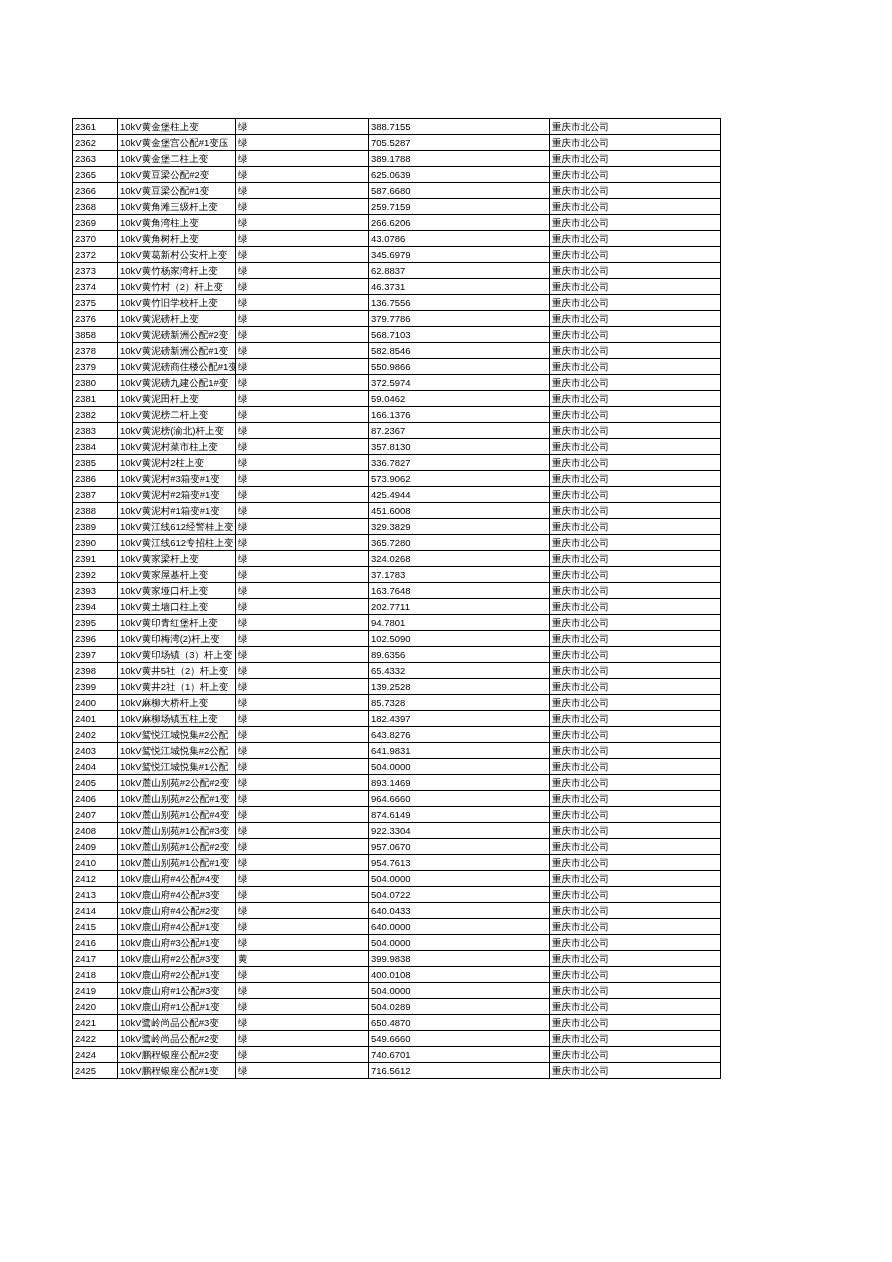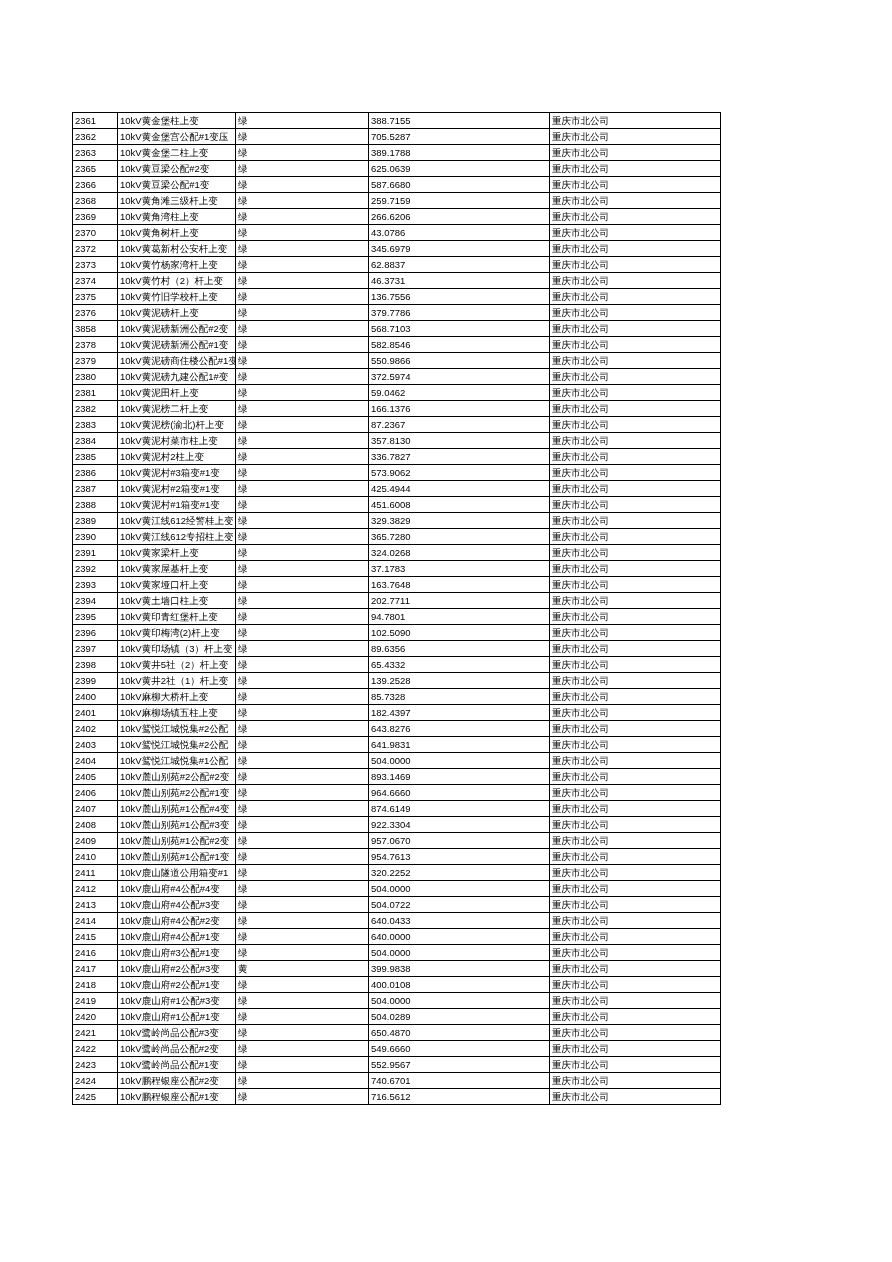--- a/index.html
+++ b/index.html
@@ -15,21 +15,21 @@
   }
   .page {
     position: relative;
     width: 892px;
     height: 1262px;
     box-sizing: border-box;
   }
   .sheet {
     position: absolute;
     left: 72px;
-    top: 112px;
+    top: 118px;
     width: 648px;
   }
   table.data {
     border-collapse: collapse;
     table-layout: fixed;
     width: 648px;
   }
   table.data td {
     border: 1px solid #000000;
     font-size: 9.5px;
@@ -389,27 +389,20 @@
             <td class="c-org">重庆市北公司</td>
           </tr>
           <tr>
             <td class="c-id">2410</td>
             <td class="c-name">10kV麓山别苑#1公配#1变</td>
             <td class="c-color">绿</td>
             <td class="c-value">954.7613</td>
             <td class="c-org">重庆市北公司</td>
           </tr>
           <tr>
-            <td class="c-id">2411</td>
-            <td class="c-name">10kV鹿山隧道公用箱变#1</td>
-            <td class="c-color">绿</td>
-            <td class="c-value">320.2252</td>
-            <td class="c-org">重庆市北公司</td>
-          </tr>
-          <tr>
             <td class="c-id">2412</td>
             <td class="c-name">10kV鹿山府#4公配#4变</td>
             <td class="c-color">绿</td>
             <td class="c-value">504.0000</td>
             <td class="c-org">重庆市北公司</td>
           </tr>
           <tr>
             <td class="c-id">2413</td>
             <td class="c-name">10kV鹿山府#4公配#3变</td>
             <td class="c-color">绿</td>
@@ -470,27 +463,20 @@
             <td class="c-name">10kV鹭岭尚品公配#3变</td>
             <td class="c-color">绿</td>
             <td class="c-value">650.4870</td>
             <td class="c-org">重庆市北公司</td>
           </tr>
           <tr>
             <td class="c-id">2422</td>
             <td class="c-name">10kV鹭岭尚品公配#2变</td>
             <td class="c-color">绿</td>
             <td class="c-value">549.6660</td>
-            <td class="c-org">重庆市北公司</td>
-          </tr>
-          <tr>
-            <td class="c-id">2423</td>
-            <td class="c-name">10kV鹭岭尚品公配#1变</td>
-            <td class="c-color">绿</td>
-            <td class="c-value">552.9567</td>
             <td class="c-org">重庆市北公司</td>
           </tr>
           <tr>
             <td class="c-id">2424</td>
             <td class="c-name">10kV鹏程银座公配#2变</td>
             <td class="c-color">绿</td>
             <td class="c-value">740.6701</td>
             <td class="c-org">重庆市北公司</td>
           </tr>
           <tr>

